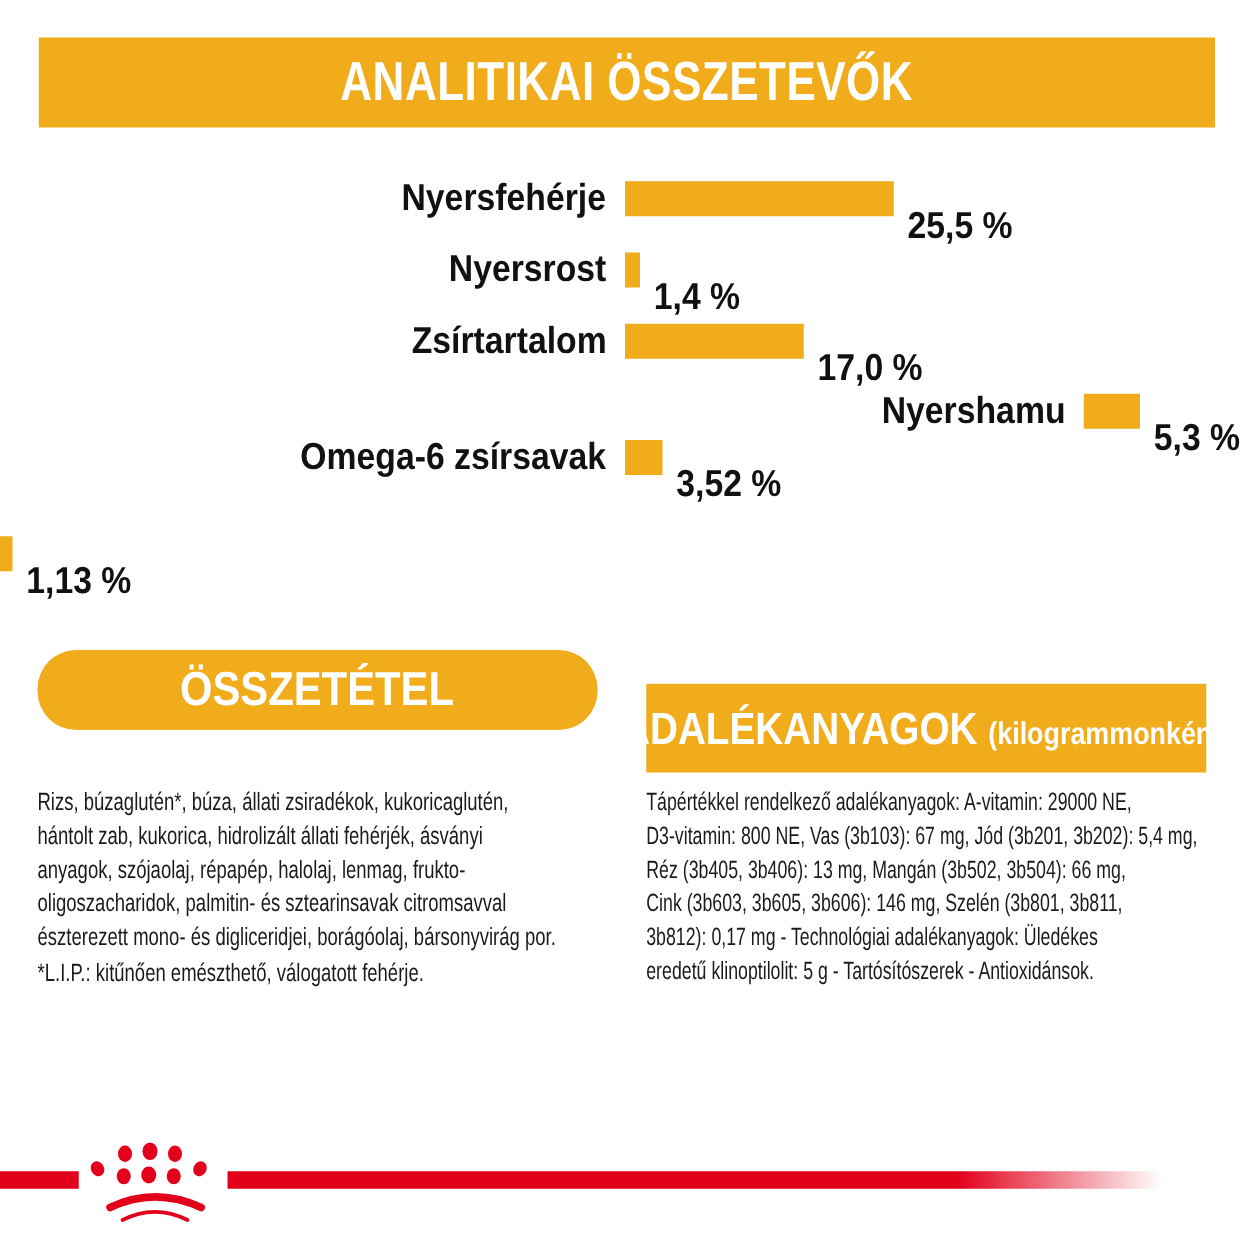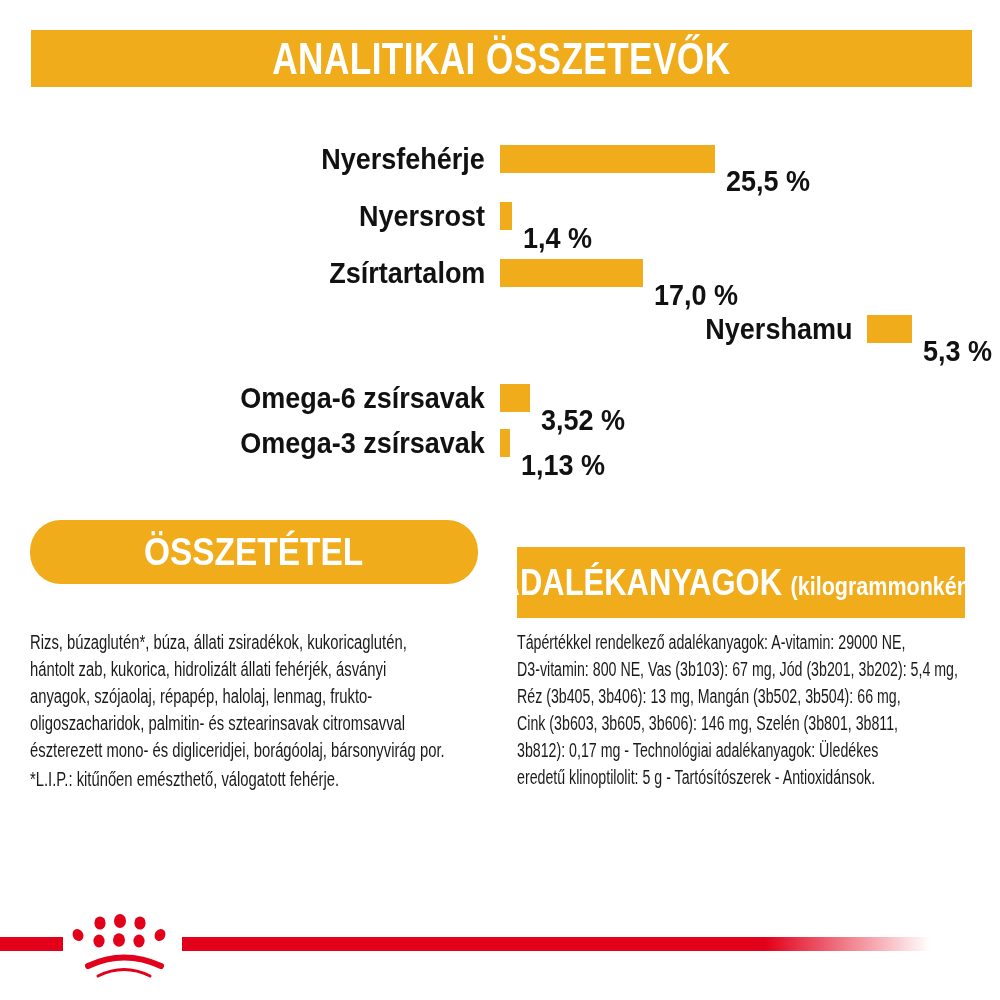--- a/index.html
+++ b/index.html
@@ -10,21 +10,21 @@
   html,body{margin:0;padding:0;background:#fff;}
   .page{
     position:relative;width:1000px;height:1000px;background:#fff;overflow:hidden;
     font-family:"Liberation Sans",sans-serif;color:var(--ink);
   }
   
   .banner{
     position:absolute;background:var(--yellow);
     display:flex;align-items:center;justify-content:center;
   }
-  .banner-top{left:31px;top:30px;width:941px;height:57px;}
+  .banner-top{left:31px;top:30px;width:941px;height:72px;}
   .banner-left{left:30px;top:520px;width:448px;height:64px;border-radius:31px;}
   .banner-right{left:517px;top:547px;width:448px;height:71px;}
   .banner-title{
     color:#fff;font-weight:bold;font-size:44px;letter-spacing:.5px;white-space:nowrap;
     display:inline-block;transform:scaleX(.80);transform-origin:center center;
   }
   .comp-title{
     color:#fff;font-weight:bold;font-size:38px;white-space:nowrap;
     display:inline-block;transform:scaleX(.88);transform-origin:center center;
   }
@@ -82,27 +82,26 @@
       <div class="crow" style="top: 259px;">
         <div class="clabel"><span class="ct">Zsírtartalom</span></div>
         <div class="cbar" style="width: 143px;"></div>
         <div class="cvalue"><span class="ct">17,0 %</span></div>
       </div>
       <div class="crow" style="top: 315px; justify-content: flex-end;">
         <div class="clabel"><span class="ct">Nyershamu</span></div>
         <div class="cbar" style="width: 45px;"></div>
         <div class="cvalue"><span class="ct">5,3 %</span></div>
       </div>
-      <div class="crow" style="top: 384px; align-items: center;">
+      <div class="crow" style="top: 352px; align-items: center;">
         <div class="clabel"><span class="ct">Omega-6 zsírsavak</span></div>
         <div class="cbar" style="width: 30px;"></div>
         <div class="cvalue"><span class="ct">3,52 %</span></div>
       </div>
       <div class="crow" style="top: 429px;">
-        <div class="clabel"><span class="ct">Omega-3 zsírsavak</span></div>
         <div class="cbar" style="width: 10px;"></div>
         <div class="cvalue"><span class="ct">1,13 %</span></div>
       </div>
     </div>
 
   <div class="banner banner-left">
     <span class="comp-title">ÖSSZETÉTEL</span>
   </div>
   <div class="body-text body-left">Rizs, búzaglutén*, búza, állati zsiradékok, kukoricaglutén,
 hántolt zab, kukorica, hidrolizált állati fehérjék, ásványi

